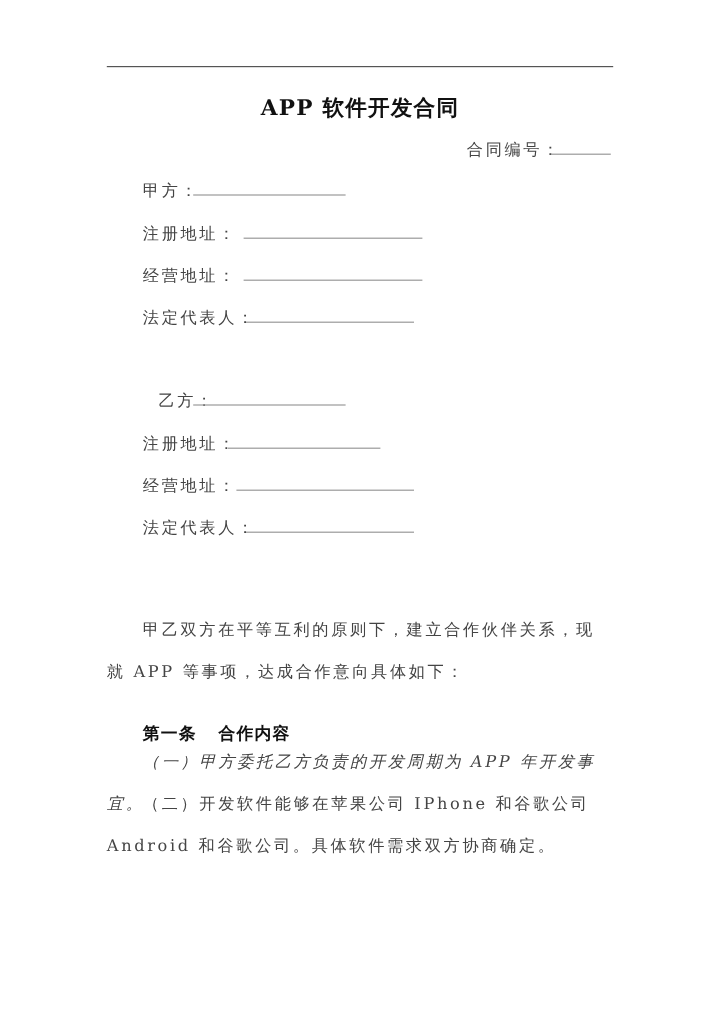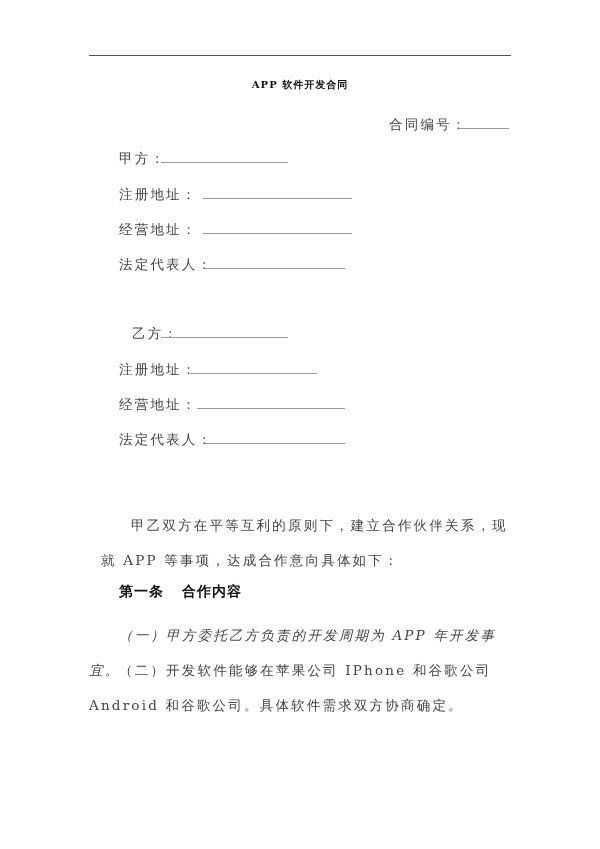--- a/index.html
+++ b/index.html
@@ -8,33 +8,33 @@
     font-family: "DejaVu Serif", "Liberation Serif", serif;
     color: #333333;
   }
   .abs { position: absolute; white-space: nowrap; }
   .header-rule {
     position: absolute; left: 89px; top: 55px; width: 422px; height: 0;
     border-top: 1px solid #555555;
   }
   .title {
     position: absolute; left: 0; width: 600px; top: 78px; text-align: center;
-    font-size: 10px; font-weight: bold; color: #111111; letter-spacing: 1px;
+    font-size: 18px; font-weight: bold; color: #111111; letter-spacing: 1px;
   }
   .text { font-size: 13.5px; letter-spacing: 2.2px; color: #444444; }
   .blank {
     position: absolute; height: 0; border-top: 1px solid #9a9a9a;
   }
   .para {
     position: absolute; left: 89px; width: 422px;
     font-size: 13.5px; letter-spacing: 2.2px; color: #444444;
     line-height: 35px; text-indent: 30px; white-space: normal;
   }
   .article {
-    font-size: 14px; font-weight: bold; color: #111111; letter-spacing: 1px;
+    font-size: 14px; font-weight: bold; color: #111111; letter-spacing: 1px; margin-top: 20px;
   }
   .article .gap { display: inline-block; width: 18px; }
 </style>
 </head>
 <body>
 
 <div class="header-rule"></div>
 
 <div class="title">APP 软件开发合同</div>
 
@@ -58,20 +58,20 @@
 
 <div class="abs text" style="left:119px; top:361px;">注册地址：</div>
 <div class="blank" style="left:190px; top:373px; width:127px;"></div>
 
 <div class="abs text" style="left:119px; top:396px;">经营地址：</div>
 <div class="blank" style="left:197px; top:408px; width:148px;"></div>
 
 <div class="abs text" style="left:119px; top:431px;">法定代表人：</div>
 <div class="blank" style="left:205px; top:443px; width:140px;"></div>
 
-<div class="para" style="top:508px;margin-left:12px;">甲乙双方在平等互利的原则下，建立合作伙伴关系，现就 APP 等事项，达成合作意向具体如下：</div>
+<div class="para" style="top:508px;">甲乙双方在平等互利的原则下，建立合作伙伴关系，现就 APP 等事项，达成合作意向具体如下：</div>
 
 <div class="abs article" style="left:119px; top:583px;">
   <span>第一条</span><span class="gap"></span><span>合作内容</span>
 </div>
 
 <div class="para" style="top:618px;font-style:italic;">（一）甲方委托乙方负责的开发周期为 APP 年开发事宜。</div>
 <div class="para" style="top:653px;">（二）开发软件能够在苹果公司 IPhone 和谷歌公司 Android 和谷歌公司。具体软件需求双方协商确定。</div>
 
 </body></html>

